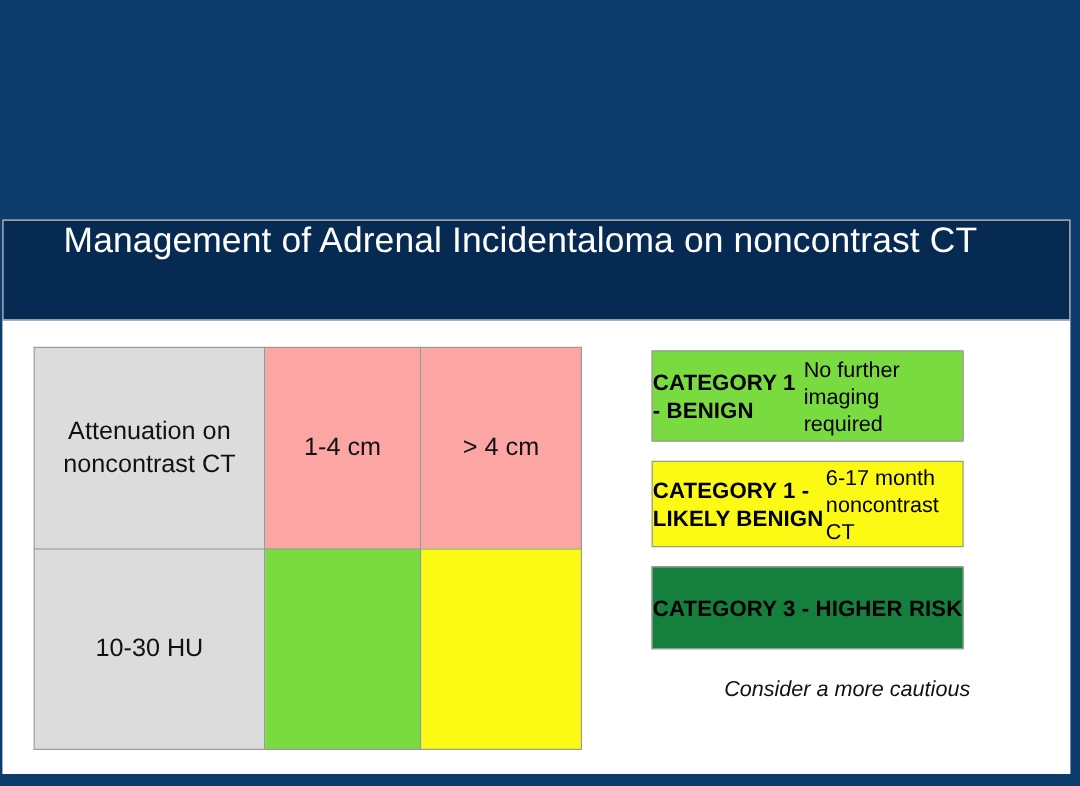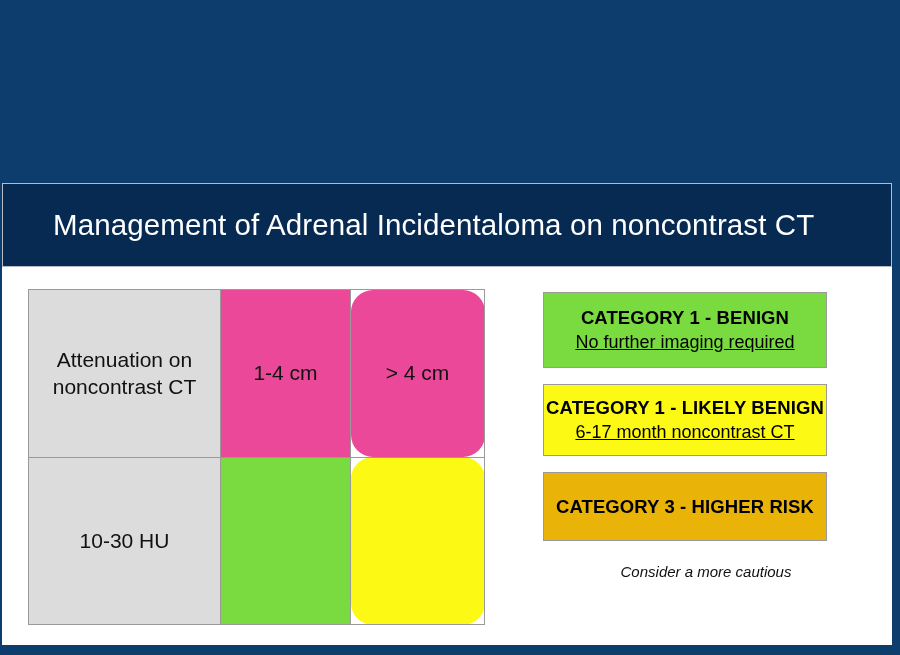--- a/index.html
+++ b/index.html
@@ -36,21 +36,20 @@
   #title-bar {
     position: absolute;
     left: 2px;
     top: 183px;
     width: 890px;
     height: 84px;
     background: #072a52;
     border: 1px solid #b7bcc4;
     box-sizing: border-box;
     display: flex;
-    align-items: center;
   }
   #title-text {
     color: #ffffff;
     font-size: 29.5px;
     font-weight: 400;
     letter-spacing: 0.1px;
     padding-left: 50px;
     white-space: nowrap;
   }
 
@@ -67,75 +66,74 @@
   #matrix td {
     border: 1px solid #9a9a9a;
     text-align: center;
     vertical-align: middle;
     font-size: 21px;
     color: #111111;
     padding: 0;
   }
   .col-label { width: 191px; margin-left: 33px; }
   .col-mid   { width: 129px; }
-  .col-right { width: 133px; border-radius: 22px; }
+  .col-right { width: 133px; }
 
   .hdr-row td { height: 84px; }
   .body-row td { height: 84px; }
 
   .cell-label {
     background: #dcdcdd;
     line-height: 1.3;
   }
   .cell-hdr {
-    background: #ec4899;
+    background: #fca5a5;
   }
   .cell-green  { background: #79db40; }
   .cell-yellow { background: #fcf914; }
   .cell-orange { background: #f9811f; }
 
   
   .legend-box {
     position: absolute;
     left: 543px;
-    width: 284px;
+    width: 260px;
     box-sizing: border-box;
     border: 1px solid #9a9a9a;
     display: flex;
-    flex-direction: column;
+    flex-direction: row;
     align-items: center;
     justify-content: center;
     color: #000000;
   }
   #legend-cat1 { top: 292px; height: 76px; background: #79db40; }
   #legend-cat2 { top: 384px; height: 72px; background: #fcf914; }
-  #legend-cat3 { top: 472px; height: 69px; background: #eab308; }
+  #legend-cat3 { top: 472px; height: 69px; background: #15803d; }
 
   .legend-title {
     font-size: 18.5px;
     font-weight: 700;
     letter-spacing: 0.1px;
     line-height: 1.25;
   }
   .legend-sub {
     font-size: 18px;
     font-weight: 400;
     line-height: 1.25;
     margin-top: 2px;
-    text-decoration: underline;
   }
 
   
   #footnote {
     position: absolute;
     left: 528px;
     top: 561px;
     width: 356px;
     text-align: center;
-    font-size: 15px;
+    font-size: 18px;
     font-style: italic;
     color: #111111;
     line-height: 1.45;
   }
 </style>
 </head>
 <body>
 
 <div id="slide">
 

